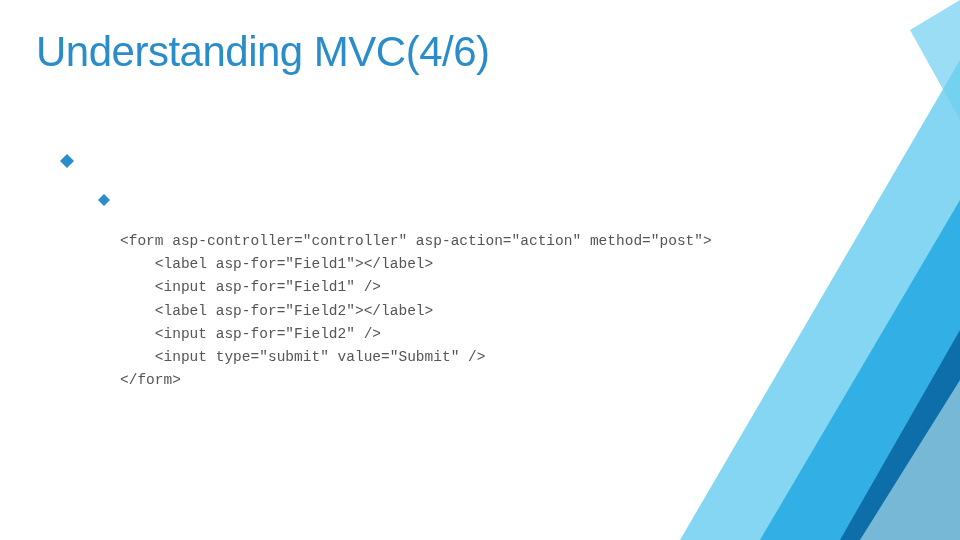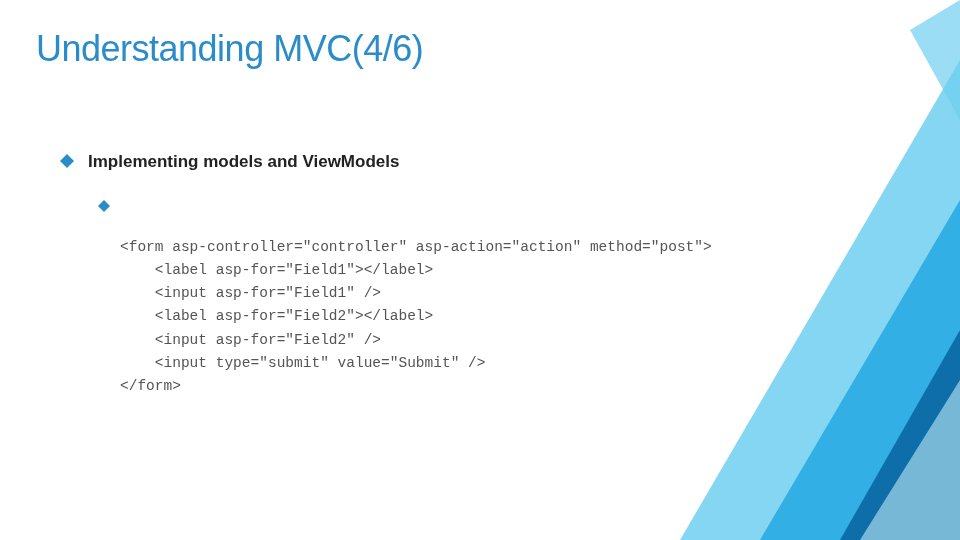--- a/index.html
+++ b/index.html
@@ -1,18 +1,18 @@
 <!DOCTYPE html>
 <html><head>
 <meta charset="utf-8">
 <style>
   * { margin: 0; padding: 0; box-sizing: border-box; }
   html, body { width: 960px; height: 540px; overflow: hidden; font-family: "Trebuchet MS", "Segoe UI", sans-serif; background: #fff; }
   .slide { position: relative; width: 960px; height: 540px; background: #fff; }
-  .title { position: absolute; top: 28px; left: 36px; font-size: 36px; font-weight: 400; color: #2a8cc9; letter-spacing: -0.5px; }
+  .title { position: absolute; top: 28px; left: 36px; font-size: 42px; font-weight: 400; color: #2a8cc9; letter-spacing: -0.5px; }
   .content { position: absolute; top: 150px; left: 60px; right: 60px; }
   .bullet-row { display: flex; align-items: flex-start; margin-bottom: 22px; }
   .bullet-icon { flex: 0 0 auto; width: 14px; height: 14px; margin-top: 4px; margin-right: 14px; }
   .bullet-icon svg { display: block; }
   .bullet-text { font-size: 17px; color: #222; line-height: 1.4; }
   .bold { font-weight: 700; }
   .sub { margin-left: 38px; }
   .code-block {
     margin-left: 60px; margin-top: 10px;
     font-family: Consolas, "Courier New", monospace;
@@ -31,21 +31,20 @@
   <h1 class="title">Understanding MVC(4/6)</h1>
 
   <div class="content">
 
     <div class="bullet-row">
       <span class="bullet-icon">
         <svg width="14" height="14" viewBox="0 0 14 14">
             <polygon points="7,0 14,7 7,14 0,7" fill="#2a8cc9"></polygon>
           </svg>
       </span>
-      <span class="bullet-text bold">Implementing models and ViewModels</span>
     </div>
 
     <div class="bullet-row sub">
       <span class="bullet-icon">
         <svg width="12" height="12" viewBox="0 0 14 14">
             <polygon points="7,0 14,7 7,14 0,7" fill="#2a8cc9"></polygon>
           </svg>
       </span>
     </div>
 

